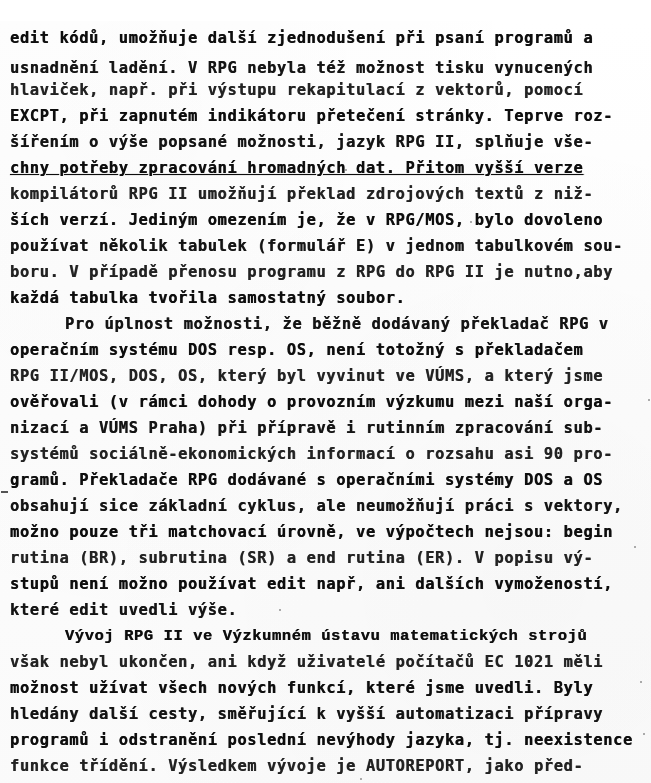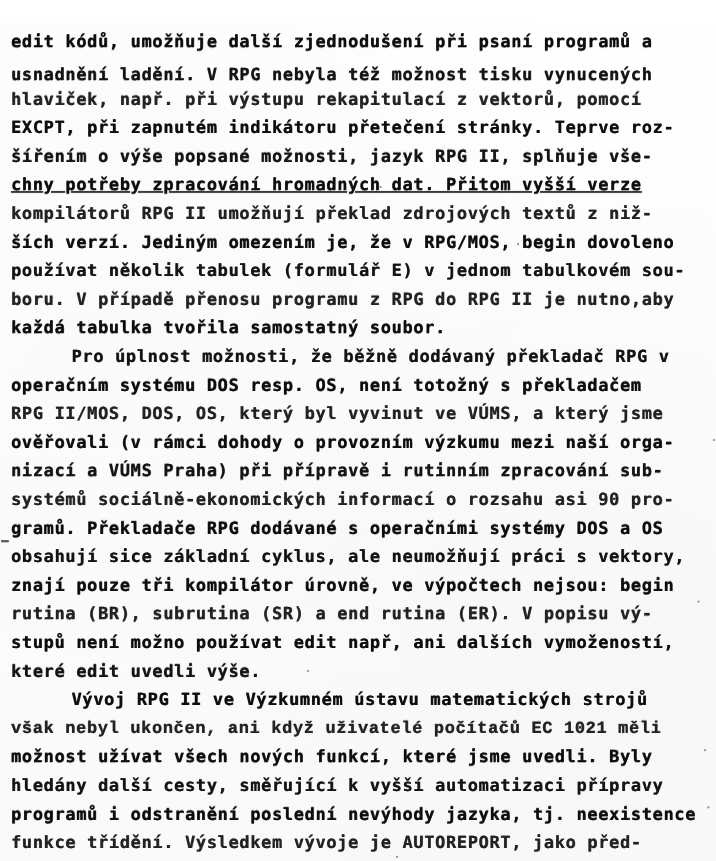--- a/index.html
+++ b/index.html
@@ -90,38 +90,38 @@
   <div id="paper-texture"></div>
 
   <div id="text-block">
       <div class="line ink-c" style="top: 4px;">edit kódů, umožňuje další zjednodušení při psaní programů a</div>
       <div class="line ink-a" style="top: 34px;">usnadnění ladění. V RPG nebyla též možnost tisku vynucených</div>
       <div class="line ink-b" style="top: 56px;">hlaviček, např. při výstupu rekapitulací z vektorů, pomocí</div>
       <div class="line ink-c" style="top: 82px;">EXCPT, při zapnutém indikátoru přetečení stránky. Teprve roz-</div>
       <div class="line ink-a" style="top: 108px;">šířením o výše popsané možnosti, jazyk RPG II, splňuje vše-</div>
       <div class="line ink-c" style="top: 134px; text-decoration: underline;">chny potřeby zpracování hromadných dat. Přitom vyšší verze</div>
       <div class="line ink-b" style="top: 160px;">kompilátorů RPG II umožňují překlad zdrojových textů z niž-</div>
-      <div class="line ink-c" style="top: 186px;">ších verzí. Jediným omezením je, že v RPG/MOS, begin dovoleno</div>
+      <div class="line ink-c" style="top: 186px;">ších verzí. Jediným omezením je, že v RPG/MOS, bylo dovoleno</div>
       <div class="line ink-a" style="top: 212px;">používat několik tabulek (formulář E) v jednom tabulkovém sou-</div>
       <div class="line ink-b" style="top: 238px;">boru. V případě přenosu programu z RPG do RPG II je nutno,aby</div>
       <div class="line ink-c" style="top: 264px;">každá tabulka tvořila samostatný soubor.</div>
       <div class="line ink-a indent" style="top: 290px;">Pro úplnost možnosti, že běžně dodávaný překladač RPG v</div>
       <div class="line ink-c" style="top: 316px;">operačním systému DOS resp. OS, není totožný s překladačem</div>
       <div class="line ink-b" style="top: 342px;">RPG II/MOS, DOS, OS, který byl vyvinut ve VÚMS, a který jsme</div>
       <div class="line ink-c" style="top: 368px;">ověřovali (v rámci dohody o provozním výzkumu mezi naší orga-</div>
       <div class="line ink-a" style="top: 394px;">nizací a VÚMS Praha) při přípravě i rutinním zpracování sub-</div>
       <div class="line ink-b" style="top: 420px;">systémů sociálně-ekonomických informací o rozsahu asi 90 pro-</div>
       <div class="line ink-c" style="top: 446px;">gramů. Překladače RPG dodávané s operačními systémy DOS a OS</div>
       <div class="line ink-a" style="top: 472px;">obsahují sice základní cyklus, ale neumožňují práci s vektory,</div>
-      <div class="line ink-c" style="top: 498px;">znají pouze tři kompilátor úrovně, ve výpočtech nejsou: begin</div>
+      <div class="line ink-c" style="top: 498px;">možno pouze tři matchovací úrovně, ve výpočtech nejsou: begin</div>
       <div class="line ink-b" style="top: 524px;">rutina (BR), subrutina (SR) a end rutina (ER). V popisu vý-</div>
       <div class="line ink-c" style="top: 550px;">stupů není možno používat edit např, ani dalších vymožeností,</div>
       <div class="line ink-a" style="top: 576px;">které edit uvedli výše.</div>
-      <div class="line ink-c indent" style="top: 602px;">Vývoj RPG II ve Výzkumném ústavu matematických strojů</div>
-      <div class="line ink-b" style="top: 628px; font-family: Liberation Mono, monospace;">však nebyl ukončen, ani když uživatelé počítačů EC 1021 měli</div>
+      <div class="line ink-c indent" style="top: 602px; font-family: Liberation Mono, monospace;">Vývoj RPG II ve Výzkumném ústavu matematických strojů</div>
+      <div class="line ink-b" style="top: 628px;">však nebyl ukončen, ani když uživatelé počítačů EC 1021 měli</div>
       <div class="line ink-c" style="top: 654px;">možnost užívat všech nových funkcí, které jsme uvedli. Byly</div>
       <div class="line ink-a" style="top: 680px;">hledány další cesty, směřující k vyšší automatizaci přípravy</div>
       <div class="line ink-c" style="top: 706px;">programů i odstranění poslední nevýhody jazyka, tj. neexistence</div>
       <div class="line ink-b" style="top: 732px;">funkce třídění. Výsledkem vývoje je AUTOREPORT, jako před-</div>
       <div class="line ink-c" style="top: 772px;">kompilátor jazyka RPG II. Autoreport je programovací prostře-</div>
     </div>
 
   <div id="margin-artifact" style="left: 1px; top: 470px; width: 7px; height: 2px;"></div>
 
   <div id="speck-layer">

